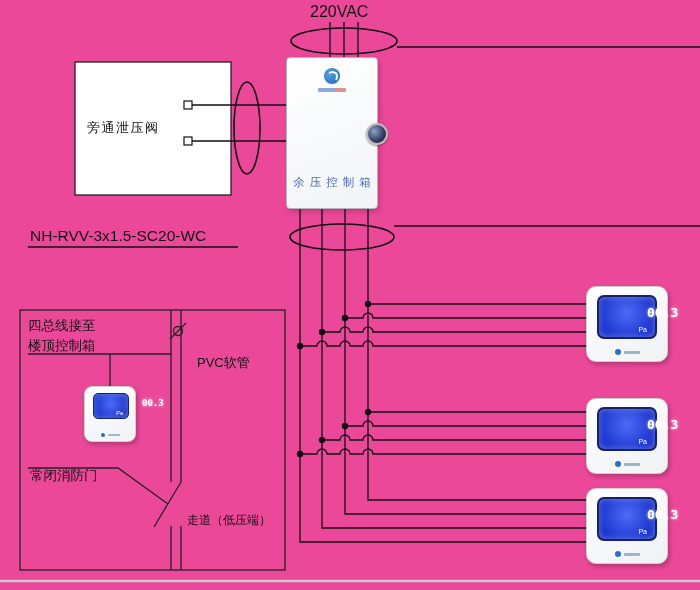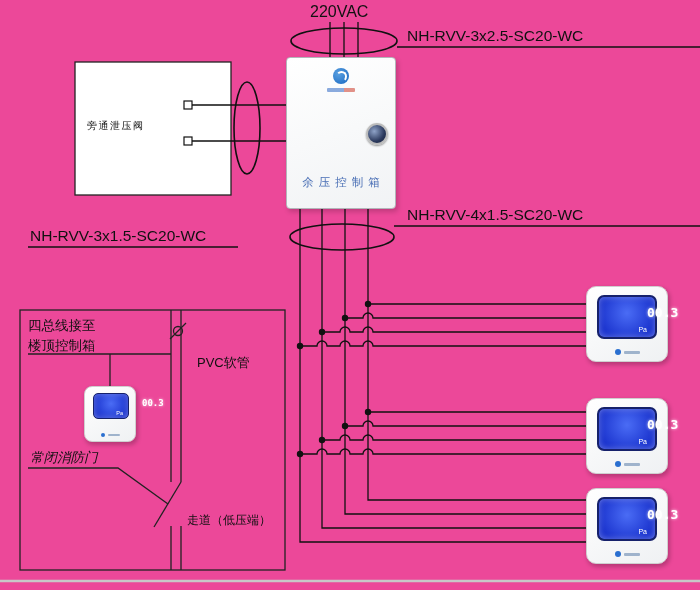--- a/index.html
+++ b/index.html
@@ -4,29 +4,29 @@
 <style>
   html,body{margin:0;padding:0;background:#fff;}
   .canvas{position:relative;width:700px;height:590px;background:#ec4899;overflow:hidden;
           font-family:"Liberation Sans","DejaVu Sans",sans-serif;color:#111;}
   .wires{position:absolute;left:0;top:0;}
   .lbl{position:absolute;white-space:nowrap;color:#111;}
   .lbl-power{left:310px;top:3px;font-size:16px;}
   .lbl-cable-top{left:407px;top:27px;font-size:15.5px;}
   .lbl-cable-right{left:407px;top:206px;font-size:15.5px;}
   .lbl-cable-left{left:30px;top:227px;font-size:15.5px;}
-  .lbl-valve{left:87px;top:119px;font-size:10px;letter-spacing:1.5px;}
+  .lbl-valve{left:87px;top:119px;font-size:13px;letter-spacing:1.5px;}
   .lbl-busnote{left:28px;top:316px;font-size:13.5px;line-height:1.45;white-space:nowrap;}
   .lbl-pvc{left:197px;top:322px;font-size:13px;margin-top:32px;}
-  .lbl-door{left:30px;top:449px;font-size:13.5px;font-style:italic;}
+  .lbl-door{left:30px;top:467px;font-size:13.5px;}
   .lbl-zone-left{left:28px;top:523px;font-size:13.5px;}
   .lbl-zone-right{left:187px;top:512px;font-size:12px;}
 
   
-  .controlbox{position:absolute;left:286px;top:57px;width:110px;height:152px;
+  .controlbox{position:absolute;left:286px;top:57px;width:92px;height:152px;
     background:linear-gradient(160deg,#ffffff,#f1f3f5);border:1px solid #b2b6ba;
     border-radius:4px;box-shadow:2px 3px 5px rgba(0,0,0,.18);box-sizing:border-box;}
   .cb-logo{position:absolute;left:50%;top:10px;transform:translateX(-50%);
     width:16px;height:16px;border-radius:50%;
     background:radial-gradient(circle at 35% 35%,#5aa0e0,#1565c0);}
   .cb-logo::after{content:"";position:absolute;left:3px;top:3px;width:7px;height:7px;
     border:2px solid #fff;border-left-color:transparent;border-bottom-color:transparent;
     border-radius:50%;}
   .cb-brandtext{position:absolute;left:50%;top:30px;transform:translateX(-50%);
     width:28px;height:3.5px;border-radius:1px;opacity:.6;
@@ -126,22 +126,20 @@
       <circle cx="368" cy="412" r="3.2"></circle>
         <circle cx="345" cy="426" r="3.2"></circle>
       <circle cx="322" cy="440" r="3.2"></circle>
         <circle cx="300" cy="454" r="3.2"></circle>
     </g>
 
     <path d="M0,581 H700" stroke="#c8c8c8" stroke-width="2.5"></path>
   </svg>
 
   <div class="lbl lbl-power">220VAC</div>
-  <div class="lbl lbl-cable-top">NH-RVV-3x2.5-SC20-WC</div>
-  <div class="lbl lbl-cable-right">NH-RVV-4x1.5-SC20-WC</div>
   <div class="lbl lbl-cable-left">NH-RVV-3x1.5-SC20-WC</div>
   <div class="lbl lbl-valve">旁通泄压阀</div>
 
   <div class="lbl lbl-busnote">
     <div>四总线接至</div>
     <div>楼顶控制箱</div>
   </div>
   <div class="lbl lbl-pvc">PVC软管</div>
   <div class="lbl lbl-door">常闭消防门</div>
   <div class="lbl lbl-zone-right">走道（低压端）</div>

